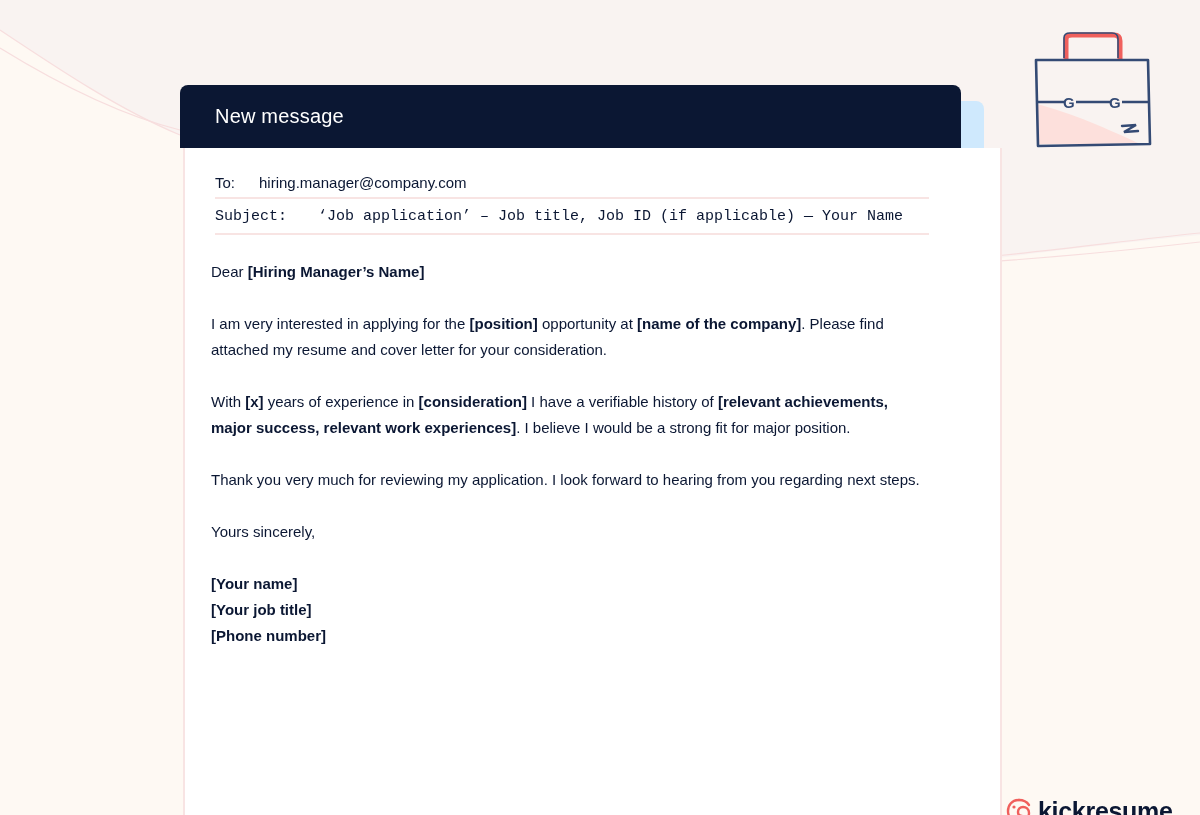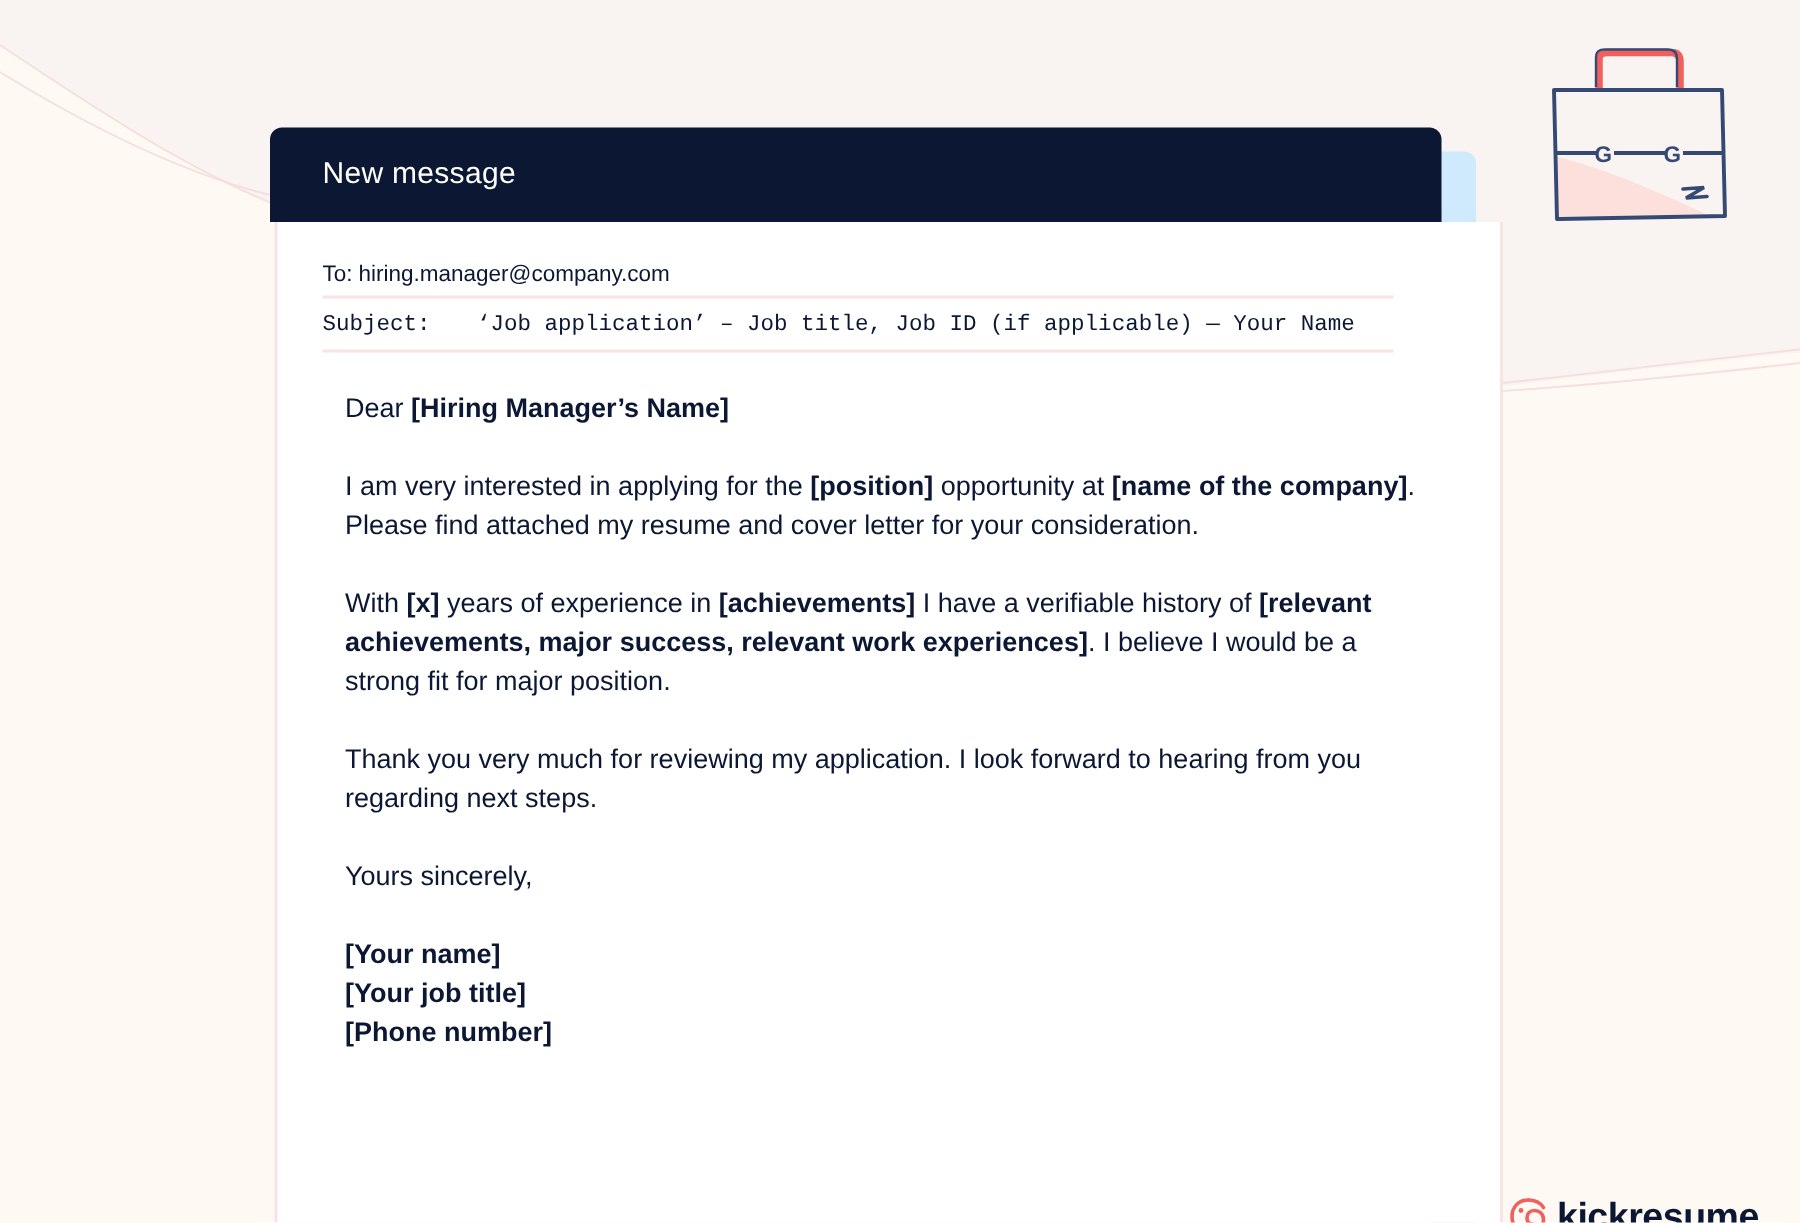--- a/index.html
+++ b/index.html
@@ -31,26 +31,26 @@
     border-left:2px solid #f8e4e3; border-right:2px solid #f8e4e3;padding-left:44px;
   }
   .field {
     position:absolute; left:30px; width:714px; height:36px;
     border-bottom:2px solid #f8e4e3;
     display:flex; align-items:center; font-size:15px;
   }
   .field .label { color:#0b1733; }
   .field .value { color:#0b1733; }
   .field.to { top:17px; height:30px; padding-top:2px; }
-  .field.to .value { margin-left:4px; }
+  .field.to .value { margin-left:24px; }
   .field.subject { top:51px; height:34px;font-family:Liberation Mono, monospace; }
   .field.subject .value { margin-left:31px; }
   .content {
-    position:absolute; left:45px; top:111px; width:714px;
-    font-size:18px; line-height:26px; color:#0b1733;
+    position:absolute; left:26px; top:111px; width:714px;
+    font-size:15px; line-height:26px; color:#0b1733;
   }
   .content p { margin:0 0 26px 0; }
   .content b { font-weight:bold; }
   .sig div { line-height:26px; font-weight:bold; }
   .briefcase { position:absolute; left:1030px; top:30px; width:126px; height:120px; }
   .logo {
     position:absolute; left:1006px; top:764px; display:flex; align-items:flex-start;margin-top:33px;
   }
   .logo .wordmark {
     font-size:25px; font-weight:bold; color:#0b1733; margin-left:6px; letter-spacing:-0.3px;
@@ -78,21 +78,21 @@
       <span class="label">To:</span>
       <span class="value">hiring.manager@company.com</span>
     </div>
     <div class="field subject">
       <span class="label">Subject:</span>
       <span class="value">‘Job application’ – Job title, Job ID (if applicable) — Your Name</span>
     </div>
     <div class="content">
       <p><span>Dear </span><b>[Hiring Manager’s Name]</b></p>
       <p><span>I am very interested in applying for the </span><b>[position]</b><span> opportunity at </span><b>[name of the company]</b><span>. Please find attached my resume and cover letter for your consideration.</span></p>
-      <p><span>With </span><b>[x]</b><span> years of experience in </span><b>[achievements]</b><span> I have a verifiable history of </span><b>[relevant achievements, major success, relevant work experiences]</b><span>. I believe I would be a strong fit for major position.</span></p>
+      <p><span>With </span><b>[x]</b><span> years of experience in </span><b>[consideration]</b><span> I have a verifiable history of </span><b>[relevant achievements, major success, relevant work experiences]</b><span>. I believe I would be a strong fit for major position.</span></p>
       <p>Thank you very much for reviewing my application. I look forward to hearing from you regarding next steps.</p>
       <p>Yours sincerely,</p>
       <div class="sig">
         <div>[Your name]</div>
         <div>[Your job title]</div>
         <div>[Phone number]</div>
       </div>
     </div>
   </div>
 </div>

